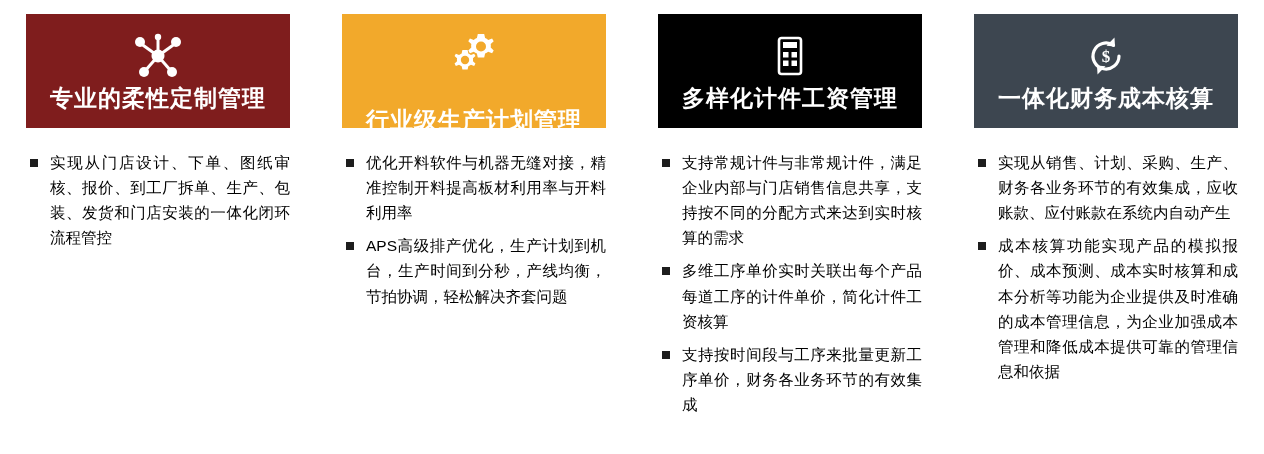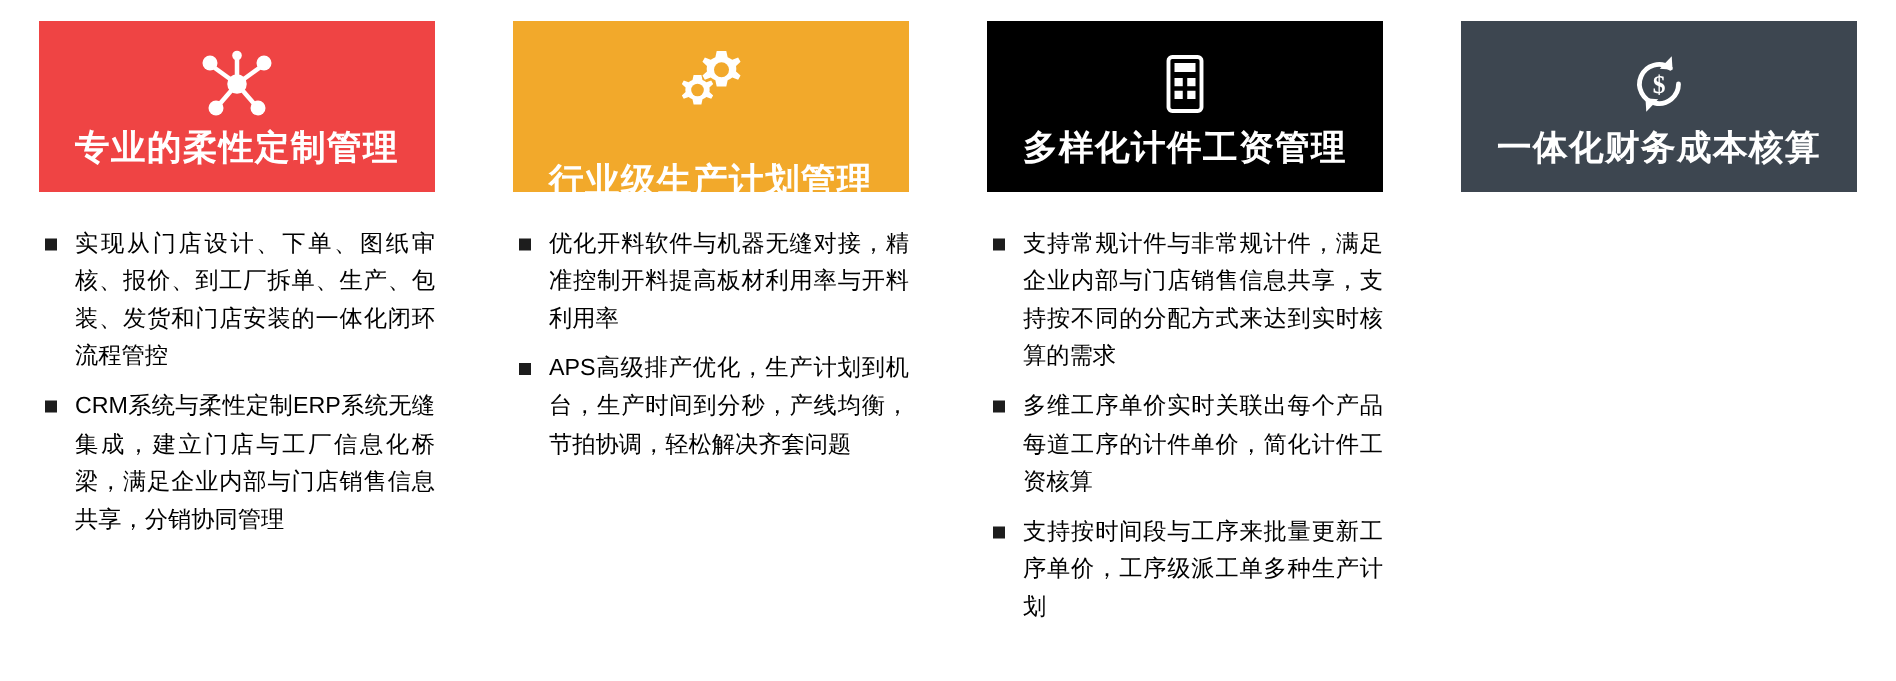--- a/index.html
+++ b/index.html
@@ -89,21 +89,21 @@
     height: 8px;
     background: #1d1d1d;
   }
 </style>
 </head>
 <body>
 
 <div class="board">
 
   <div class="column">
-    <div class="card-head" style="background:#ef4444;">
+    <div class="card-head" style="background:#7f1d1d;">
       <div class="head-icon">
         <svg width="54" height="46" viewBox="0 0 54 46" fill="none" xmlns="http://www.w3.org/2000/svg">
           <g stroke="#ffffff" stroke-width="3">
             <line x1="27" y1="23" x2="9" y2="10"></line>
             <line x1="27" y1="23" x2="45" y2="10"></line>
             <line x1="27" y1="23" x2="14" y2="38"></line>
             <line x1="27" y1="23" x2="40" y2="38"></line>
             <line x1="27" y1="23" x2="27" y2="5"></line>
           </g>
           <g fill="#ffffff">
@@ -114,21 +114,20 @@
             <circle cx="41" cy="39" r="5"></circle>
             <circle cx="27" cy="4" r="3.2"></circle>
           </g>
         </svg>
       </div>
       <div class="head-title">专业的柔性定制管理</div>
     </div>
     <div class="card-body">
       <ul class="bullets">
         <li>实现从门店设计、下单、图纸审核、报价、到工厂拆单、生产、包装、发货和门店安装的一体化闭环流程管控</li>
-        <li>CRM系统与柔性定制ERP系统无缝集成，建立门店与工厂信息化桥梁，满足企业内部与门店销售信息共享，分销协同管理</li>
       </ul>
     </div>
   </div>
 
   <div class="column">
     <div class="card-head" style="background:#F2A92B;gap:32px;">
       <div class="head-icon">
         <svg width="54" height="46" viewBox="0 0 54 46" fill="none" xmlns="http://www.w3.org/2000/svg">
           <g fill="#ffffff">
             <path d="M34 6 l3.2 0 0.9 4.1 a10 10 0 0 1 3.1 1.8 l3.9-1.5 1.6 2.8 -3.0 2.8 a10 10 0 0 1 0 3.6 l3.0 2.8 -1.6 2.8 -3.9-1.5 a10 10 0 0 1 -3.1 1.8 l-0.9 4.1 -3.2 0 -3.2 0 -0.9-4.1 a10 10 0 0 1 -3.1-1.8 l-3.9 1.5 -1.6-2.8 3.0-2.8 a10 10 0 0 1 0-3.6 l-3.0-2.8 1.6-2.8 3.9 1.5 a10 10 0 0 1 3.1-1.8 l0.9-4.1z"></path>
@@ -161,33 +160,39 @@
             <rect x="28.5" y="27.5" width="5.5" height="5.5"></rect>
           </g>
         </svg>
       </div>
       <div class="head-title">多样化计件工资管理</div>
     </div>
     <div class="card-body">
       <ul class="bullets">
         <li>支持常规计件与非常规计件，满足企业内部与门店销售信息共享，支持按不同的分配方式来达到实时核算的需求</li>
         <li>多维工序单价实时关联出每个产品每道工序的计件单价，简化计件工资核算</li>
-        <li>支持按时间段与工序来批量更新工序单价，工序级派工单多种生产计划</li>
+        <li>支持按时间段与工序来批量更新工序单价，财务各业务环节的有效集成</li>
       </ul>
     </div>
   </div>
 
   <div class="column">
     <div class="card-head" style="background:#3D4650;">
       <div class="head-icon">
         <svg width="54" height="46" viewBox="0 0 54 46" fill="none" xmlns="http://www.w3.org/2000/svg">
           <path d="M40 23a13 13 0 1 1-5.5-10.6" stroke="#ffffff" stroke-width="3.2" fill="none" stroke-linecap="round"></path>
           <path d="M35.5 4.5 L36 13.5 L27.5 12.8 Z" fill="#ffffff"></path>
           <path d="M14 23a13 13 0 0 0 5.6 10.7" stroke="#ffffff" stroke-width="3.2" fill="none" stroke-linecap="round" opacity="0"></path>
           <path d="M18.5 41.5 L18 32.5 L26.5 33.2 Z" fill="#ffffff"></path>
           <text x="27" y="29" text-anchor="middle" font-family="Liberation Serif, serif" font-size="17" font-weight="bold" fill="#ffffff">$</text>
         </svg>
       </div>
       <div class="head-title">一体化财务成本核算</div>
     </div>
+    <div class="card-body">
+      <ul class="bullets">
+        <li>实现从销售、计划、采购、生产、财务各业务环节的有效集成，应收账款、应付账款在系统内自动产生</li>
+        <li>成本核算功能实现产品的模拟报价、成本预测、成本实时核算和成本分析等功能为企业提供及时准确的成本管理信息，为企业加强成本管理和降低成本提供可靠的管理信息和依据</li>
+      </ul>
+    </div>
   </div>
 
 </div>
 
 </body></html>

